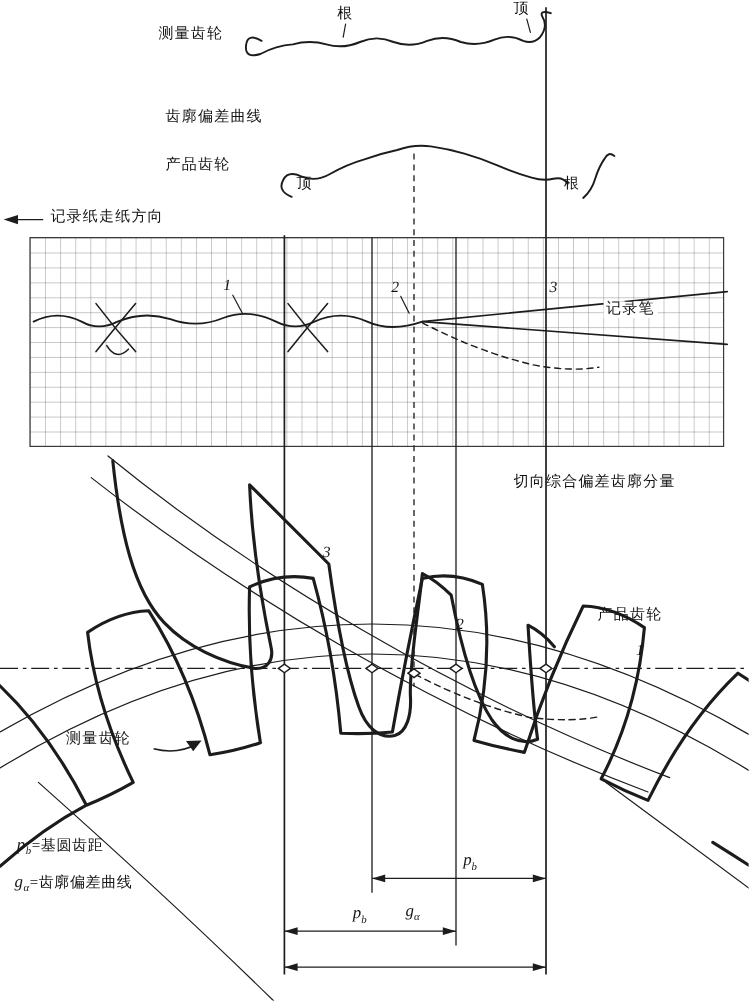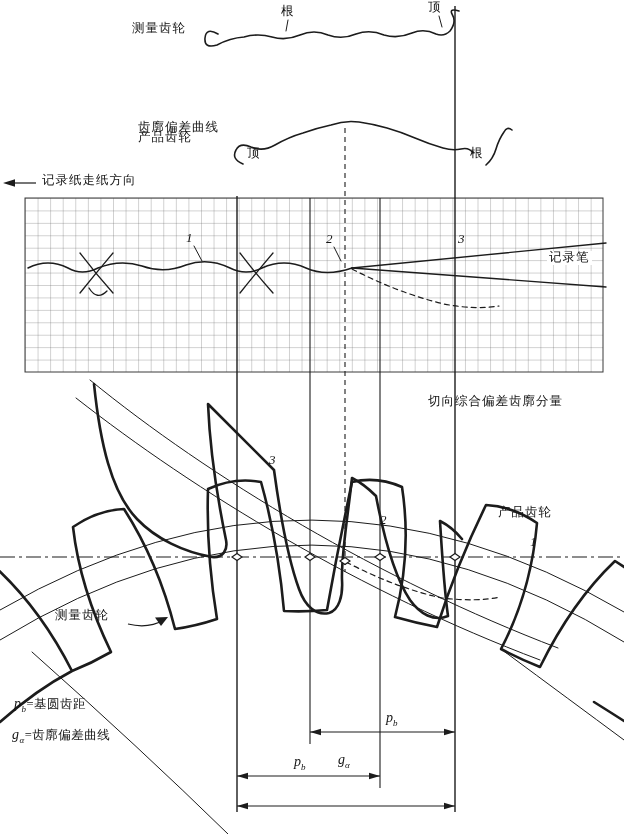--- a/index.html
+++ b/index.html
@@ -5,21 +5,21 @@
   html,body{margin:0;padding:0;background:#fff;}
   #stage{position:relative;width:624px;height:834px;background:#fff;overflow:hidden;
          font-family:"Liberation Serif",serif;color:#141414;}
   svg{position:absolute;left:0;top:0;}
   .lbl{position:absolute;font-size:12.5px;letter-spacing:1px;white-space:nowrap;line-height:1.1;z-index:5;}
   .num{position:absolute;font:italic 13px "Liberation Serif",serif;white-space:nowrap;z-index:5;}
   .dimlbl{position:absolute;font:italic 14px "Liberation Serif",serif;white-space:nowrap;z-index:5;text-align:center;}
   .dimlbl sub,.legend sub{font-size:9px;font-style:italic;}
   .legend{position:absolute;font-size:12.5px;letter-spacing:.5px;white-space:nowrap;z-index:5;}
   .legend .sym{font:italic 14px "Liberation Serif",serif;}
-  .penlbl{background:#fff;padding:0 2px;margin-left:44px;}
+  .penlbl{background:#fff;padding:0 2px;}
 </style>
 </head>
 <body>
 
 <div id="stage">
 
   <svg width="624" height="834" viewBox="0 0 624 834">
     <defs>
       <pattern id="gp" width="12.57" height="12.43" patternUnits="userSpaceOnUse" x="25" y="198">
         <path d="M12.57 0H0V12.43" fill="none" stroke="#5a5a5a" stroke-width="0.55"></path>
@@ -112,21 +112,21 @@
         <path d="M237 806 L248 802.8 L248 809.2 Z"></path>
         <path d="M455 806 L444 802.8 L444 809.2 Z"></path>
       </g>
     </g>
   </svg>
 
   <div class="lbl" style="left:132px;top:22px;">测量齿轮</div>
   <div class="lbl" style="left:281px;top:5px;">根</div>
   <div class="lbl" style="left:428px;top:1px;">顶</div>
 
-  <div class="lbl" style="left:138px;top:91px;margin-top:30px;">齿廓偏差曲线</div>
+  <div class="lbl" style="left:138px;top:91px;">齿廓偏差曲线</div>
   <div class="lbl" style="left:138px;top:131px;">产品齿轮</div>
   <div class="lbl" style="left:247px;top:147px;">顶</div>
   <div class="lbl" style="left:470px;top:147px;">根</div>
 
   <div class="lbl" style="left:42px;top:174px;">记录纸走纸方向</div>
 
   <div class="num" style="left:186px;top:230px;">1</div>
   <div class="num" style="left:326px;top:231px;">2</div>
   <div class="num" style="left:458px;top:231px;">3</div>
 

